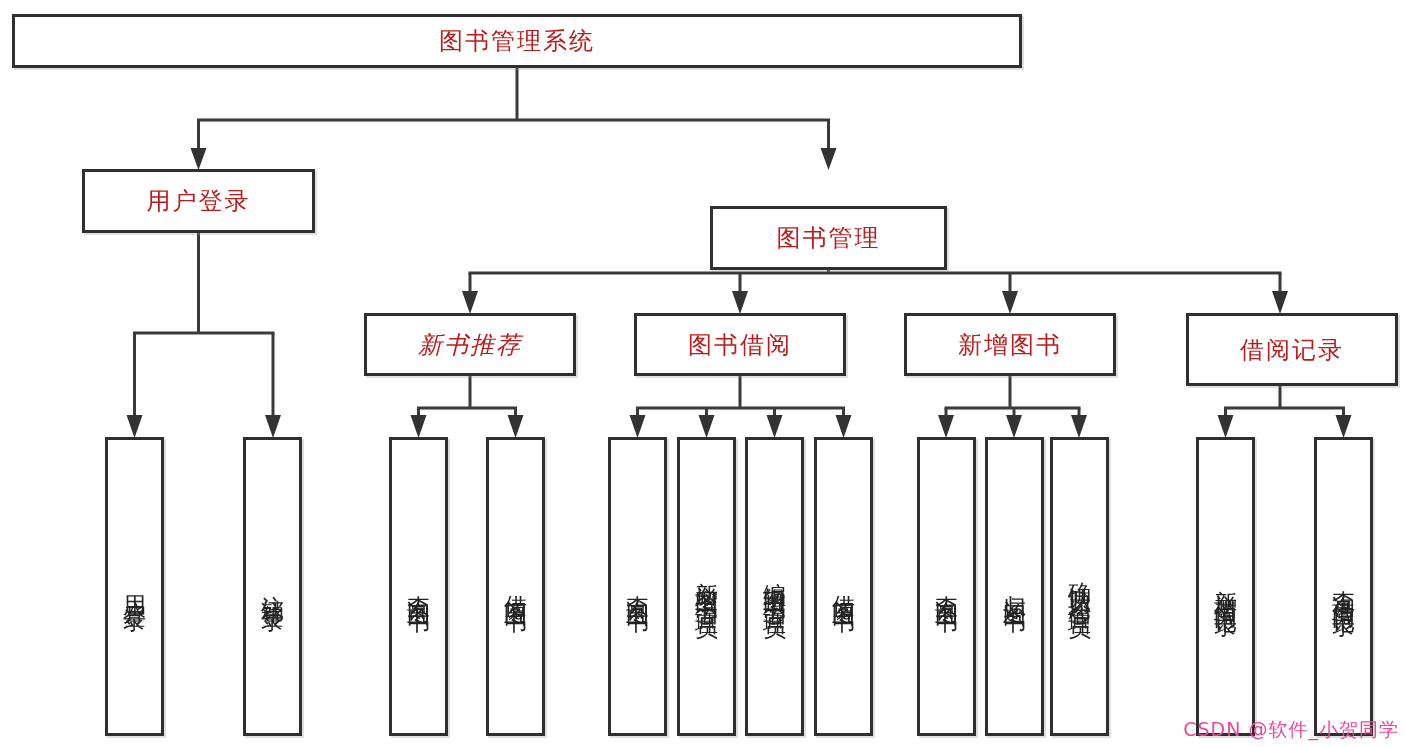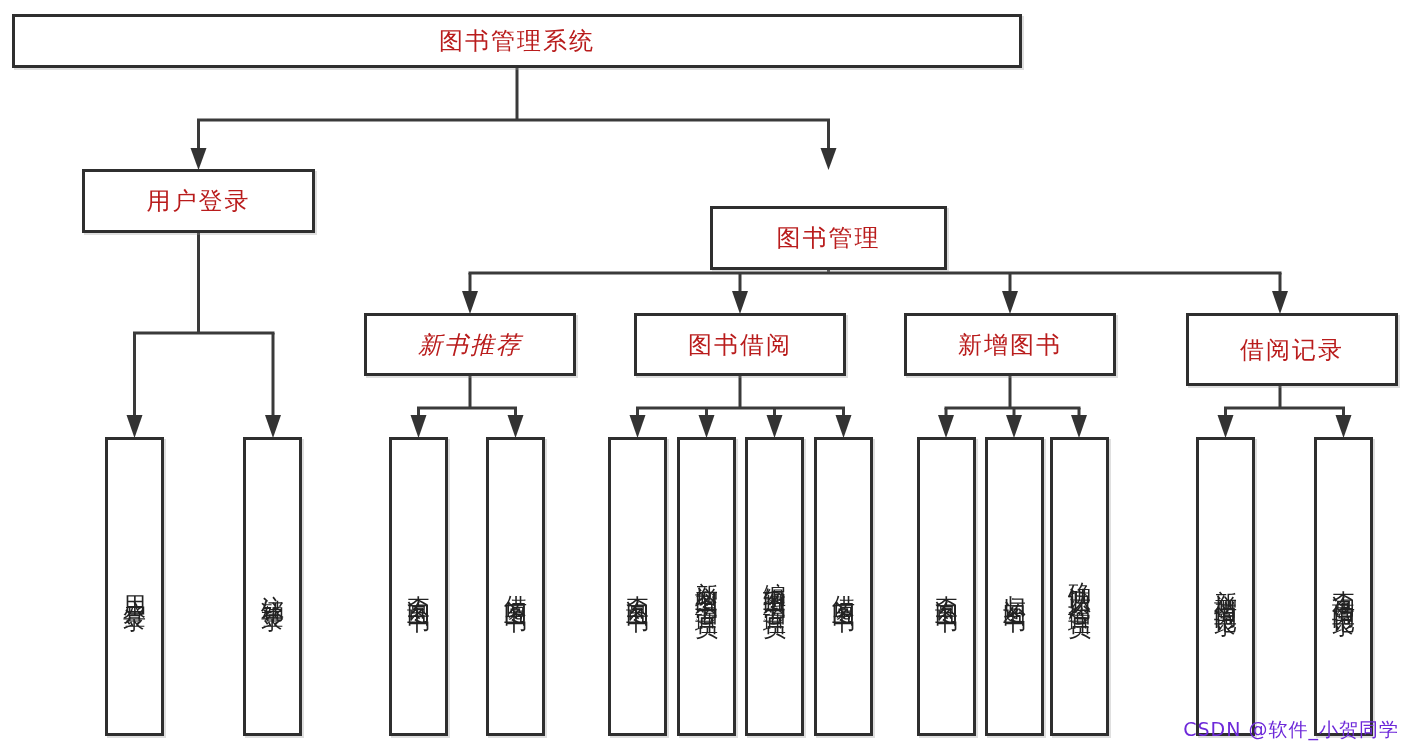--- a/index.html
+++ b/index.html
@@ -44,21 +44,21 @@
     letter-spacing: 5px;
     white-space: nowrap;
     color: #222222;
   }
   .watermark {
     position: absolute;
     top: 717px;
     right: 6px;
     font-size: 19px;
     letter-spacing: 1px;
-    color: #6d28d9;
+    color: #ec4899;
     white-space: nowrap;
     z-index: 5;
   }
 </style>
 </head>
 <body>
 
 <div class="canvas">
 
   <svg class="connectors" viewBox="0 0 1405 747" xmlns="http://www.w3.org/2000/svg">

